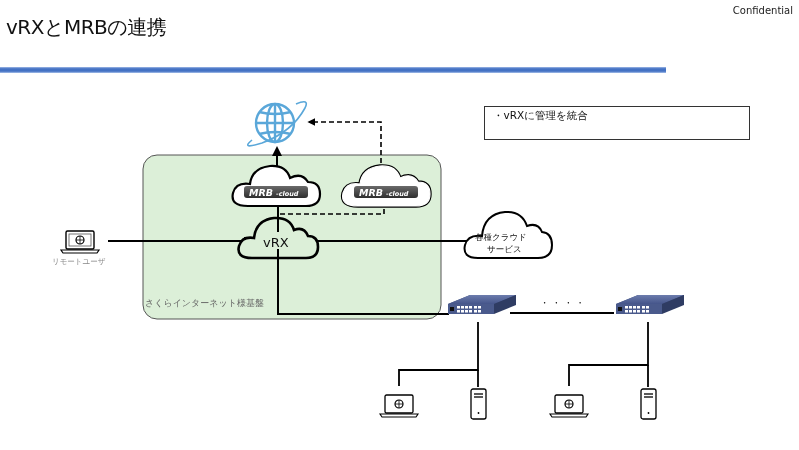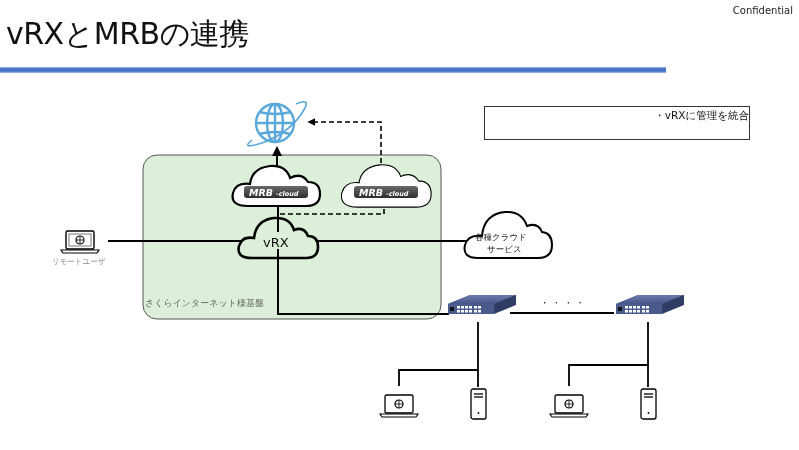--- a/index.html
+++ b/index.html
@@ -1,21 +1,21 @@
 <!DOCTYPE html>
 <html><head>
 <meta charset="utf-8">
 <style>
   html, body { margin:0; padding:0; background:#ffffff; }
   body { width:799px; height:450px; position:relative; overflow:hidden; font-family:"DejaVu Sans", sans-serif; }
-  .title { position:absolute; left:6px; top:14px; font-size:30px; color:#111; letter-spacing:-0.5px; font-family:"DejaVu Sans", sans-serif; font-weight:normal; white-space:nowrap; }
+  .title { position:absolute; left:6px; top:14px; font-size:20px; color:#111; letter-spacing:-0.5px; font-family:"DejaVu Sans", sans-serif; font-weight:normal; white-space:nowrap; }
   .confidential { position:absolute; right:6px; top:5px; font-size:10px; color:#222; }
   .title-bar { position:absolute; left:0; top:67px; width:666px; height:6px; background:linear-gradient(#9fb9e6 0%, #4472c4 30%, #4472c4 70%, #a9c1ea 100%); }
   svg.diagram { position:absolute; left:0; top:0; }
-  .note-box { position:absolute; left:484px; top:106px; width:266px; height:34px; border:1px solid #333; background:#fff; font-size:10.5px; line-height:15px; padding:1px 0 0 8px; box-sizing:border-box; color:#111;text-align:right; }
+  .note-box { position:absolute; left:484px; top:106px; width:266px; height:34px; border:1px solid #333; background:#fff; font-size:10.5px; line-height:15px; padding:1px 0 0 8px; box-sizing:border-box; color:#111; }
   .note-line { white-space:nowrap; }
   .svg-text { font-family:"DejaVu Sans", sans-serif; }
 </style>
 </head>
 <body>
 
 <div class="title">vRXとMRBの連携</div>
 <div class="confidential">Confidential</div>
 <div class="title-bar"></div>
 

